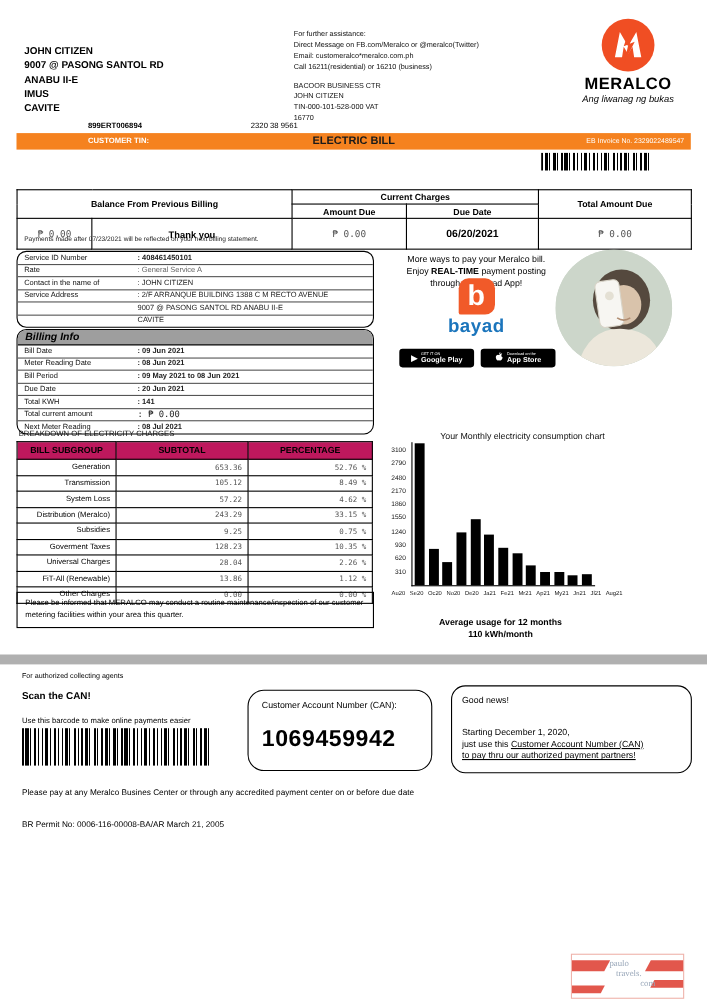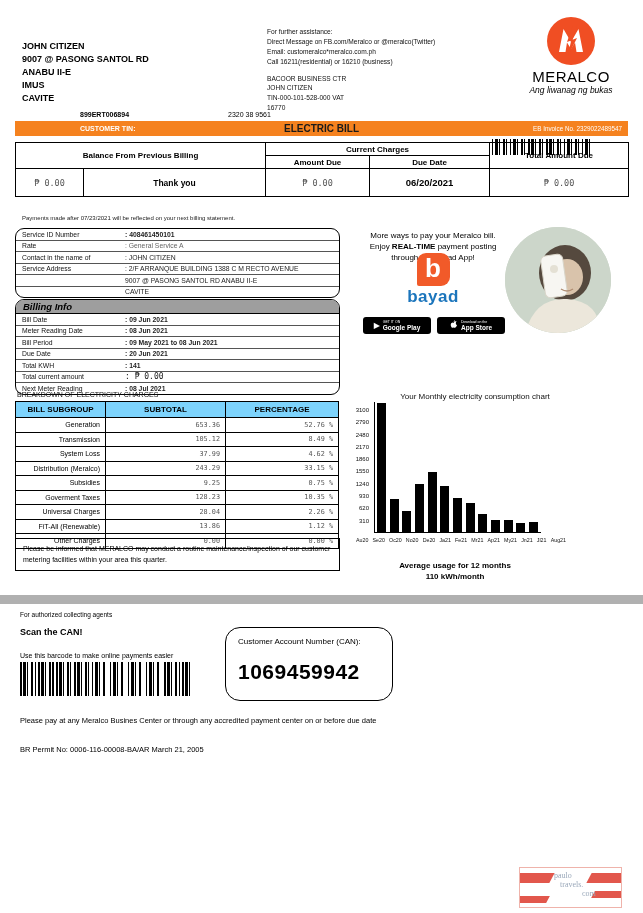--- a/index.html
+++ b/index.html
@@ -6,38 +6,38 @@
   .page{position:relative;width:643px;height:913px;background:#fff;outline:1px solid #c8c8c8;
         font-family:"Liberation Sans","DejaVu Sans",sans-serif;color:#000;overflow:hidden;}
   .abs{position:absolute;}
 
   
   .recipient{left:22px;top:40px;font-weight:bold;font-size:9px;line-height:1.45;}
   .assist{left:267px;top:27px;font-size:6.6px;line-height:1.5;color:#111;}
   .assist .gap{height:7px;}
   .brand{left:512px;top:16px;width:118px;text-align:center;}
   .brand svg{display:block;margin:0 auto;}
-  .brand-name{font-size:15px;font-weight:normal;letter-spacing:.5px;margin-top:2px;}
+  .brand-name{font-size:15px;font-weight:bold;letter-spacing:.5px;margin-top:2px;}
   .brand-tag{font-size:8.5px;font-style:italic;margin-top:0px;}
 
   .codes{left:0;top:111px;width:643px;font-size:7px;}
   .codes .c1{position:absolute;left:80px;font-weight:bold;}
   .codes .c2{position:absolute;left:228px;}
 
   .titlebar{left:15px;top:121px;width:613px;height:15px;background:#F5821F;display:flex;align-items:center;}
   .titlebar .tin{color:#fff;font-size:7px;font-weight:bold;margin-left:65px;}
   .titlebar .ttl{position:absolute;left:0;width:100%;text-align:center;font-size:10px;font-weight:bold;color:#1a1a1a;}
   .titlebar .inv{margin-left:auto;margin-right:6px;color:#fff;font-size:6.3px;position:relative;}
 
   .acct-head{left:15px;top:139px;width:452px;height:15px;background:#A6A6A6;border-radius:3px;
              display:flex;align-items:center;font-size:9px;font-weight:bold;padding-left:10px;box-sizing:border-box;}
   .barcode{background-image:repeating-linear-gradient(90deg,#000 0 1.5px,transparent 1.5px 3px,#000 3px 6px,transparent 6px 7px,#000 7px 8px,transparent 8px 11px,#000 11px 13px,transparent 13px 14.5px,#000 14.5px 15.5px,transparent 15.5px 18px);}
   .bc-top{left:492px;top:139px;width:100px;height:16px;}
 
-  table.summary{left:15px;top:142px;width:613px;border-collapse:collapse;position:absolute;table-layout:fixed;}
+  table.summary{left:15px;top:172px;width:613px;border-collapse:collapse;position:absolute;table-layout:fixed;}
   table.summary td{border:1px solid #000;text-align:center;font-size:8px;padding:0;}
   table.summary .hdr{font-weight:bold;height:12px;}
   table.summary .data{height:27px;font-size:8.5px;}
   .money{font-family:"DejaVu Sans Mono","Liberation Mono",monospace;color:#555;font-size:8px;}
   .footnote{left:22px;top:215px;font-size:6px;color:#222;}
 
   
   .infobox{border:1.5px solid #000;border-radius:9px;overflow:hidden;width:325px;box-sizing:border-box;background:#fff;}
   .infobox .bhead{background:#9e9e9e;border-bottom:1px solid #000;font-weight:bold;font-style:italic;
                   font-size:9.5px;padding:1px 7px;}
@@ -45,21 +45,21 @@
   .irow:last-child{border-bottom:none;}
   .ilabel{width:103px;padding-left:6px;color:#111;}
   .ival{flex:1;color:#222;}
   .v-bold{font-weight:bold;}
   .svcbox{left:15px;top:228px;}
   .bilbox{left:15px;top:299px;}
 
   .bd-label{left:17px;top:391px;font-size:7px;color:#111;}
   table.bdt{left:15px;top:401px;width:323px;position:absolute;border-collapse:collapse;table-layout:fixed;}
   table.bdt td{border:1px solid #000;font-size:7px;padding:1px 5px;}
-  table.bdt .bdh{background:#7dd3fc;font-weight:bold;text-align:center;font-size:8px;height:13px;}
+  table.bdt .bdh{background:#be185d;font-weight:bold;text-align:center;font-size:8px;height:13px;}
   table.bdt .sg{text-align:right;height:11.5px;}
   table.bdt .num{text-align:right;font-family:"DejaVu Sans Mono","Liberation Mono",monospace;color:#555;font-size:6.8px;}
 
   .maintbox{left:15px;top:538px;width:325px;border:1.5px solid #000;font-size:7px;padding:5px 7px;box-sizing:border-box;line-height:1.5;}
 
   
   .promo{left:352px;top:231px;width:162px;text-align:center;font-size:8px;line-height:1.35;}
   .bayad{left:385px;top:253px;width:96px;text-align:center;}
   .bayad-mark{width:33px;height:33px;background:#F15A29;border-radius:9px 9px 9px 2px;margin:0 auto;
               color:#fff;font-weight:bold;font-size:26px;line-height:30px;}
@@ -268,21 +268,21 @@
           <td class="num">653.36</td>
           <td class="num">52.76 %</td>
         </tr>
     <tr>
           <td class="sg">Transmission</td>
           <td class="num">105.12</td>
           <td class="num">8.49 %</td>
         </tr>
     <tr>
           <td class="sg">System Loss</td>
-          <td class="num">37.99</td>
+          <td class="num">57.22</td>
           <td class="num">4.62 %</td>
         </tr>
     <tr>
           <td class="sg">Distribution (Meralco)</td>
           <td class="num">243.29</td>
           <td class="num">33.15 %</td>
         </tr>
     <tr>
           <td class="sg">Subsidies</td>
           <td class="num">9.25</td>
@@ -407,20 +407,27 @@
   <div class="abs agents">For authorized collecting agents</div>
   <div class="abs scanhead">Scan the CAN!</div>
   <div class="abs bc-cap">Use this barcode to make online payments easier</div>
   <div class="abs barcode bc-bottom"></div>
 
   <div class="abs canbox">
     <div class="cl">Customer Account Number (CAN):</div>
     <div class="cn">1069459942</div>
   </div>
 
+  <div class="abs gnbox">
+    <div>Good news!</div>
+    <div class="sp"></div>
+    <div>Starting December 1, 2020,</div>
+    <div><span>just use this </span><span class="u">Customer Account Number (CAN)</span></div>
+    <div class="u">to pay thru our authorized payment partners!</div>
+  </div>
 
   <div class="abs paynote">Please pay at any Meralco Busines Center or through any accredited payment center on or before due date</div>
   <div class="abs permit">BR Permit No:  0006-116-00008-BA/AR  March 21, 2005</div>
 
   <div class="abs wm">
     <div class="stripe s1"></div>
     <div class="stripe s2"></div>
     <div class="stripe s3"></div>
     <div class="stripe s4"></div>
     <div class="txt">

